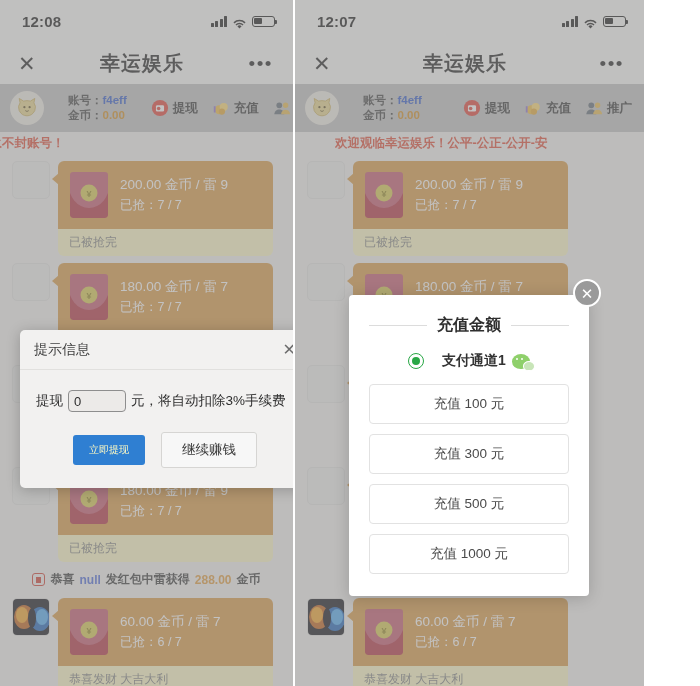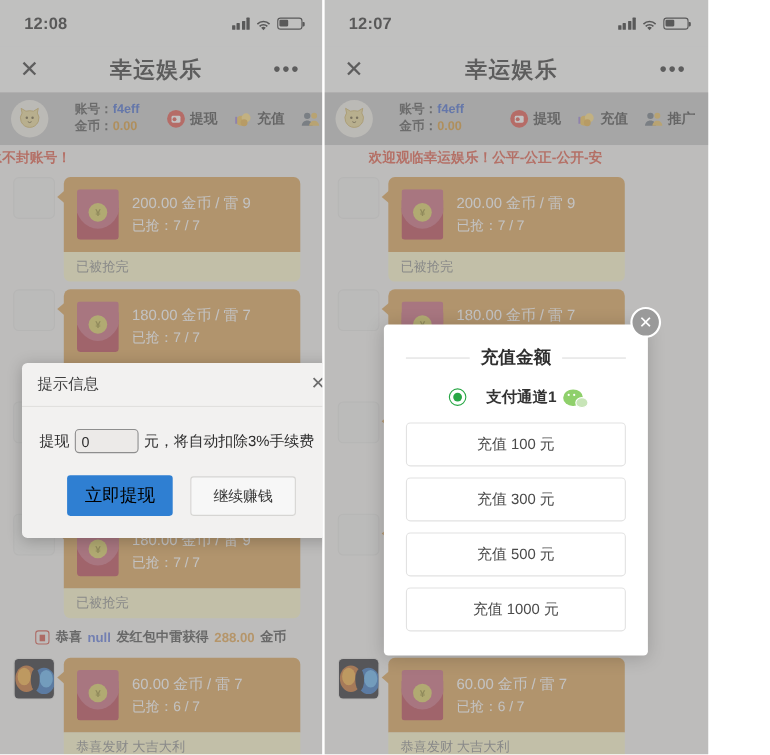--- a/index.html
+++ b/index.html
@@ -146,22 +146,22 @@
   .alert-body { padding: 20px 16px 6px 16px; display:flex; align-items:center; flex-wrap: nowrap; }
   .alert-body .t { font-size: 13.5px; color: #2d2d2d; white-space: nowrap; }
   .wd-input {
     width: 58px; height: 22px; margin: 0 5px;
     border: 1px solid #8e8e8e; border-radius: 4px; background: #eceae8;
     font-size: 13px; color: #2d2d2d; padding: 0 5px;
     font-family: "Liberation Sans", sans-serif;
   }
   .alert-foot { display:flex; align-items:center; gap: 16px; padding: 14px 0 20px 0; justify-content:center; }
   .btn-primary {
-    background: #2f7fd2; color:#000000; border: none; border-radius: 3px;
-    padding: 8px 16px; font-size: 16px; font-family:"Liberation Sans",sans-serif;
+    background: #2f7fd2; color:#fef9c3; border: none; border-radius: 3px;
+    padding: 8px 16px; font-size: 10px; font-family:"Liberation Sans",sans-serif;
   }
   .btn-ghost {
     background: #f7f7f7; color:#3a3a3a; border: 1px solid #d6d5d3; border-radius: 3px;
     padding: 8px 20px; font-size: 13.5px; font-family:"Liberation Sans",sans-serif;
   }
 
   
   .recharge {
     position: absolute; z-index: 40; left: 54px; top: 295px; width: 240px;
     background: #ffffff; border-radius: 4px; padding: 20px 20px 22px 20px;

